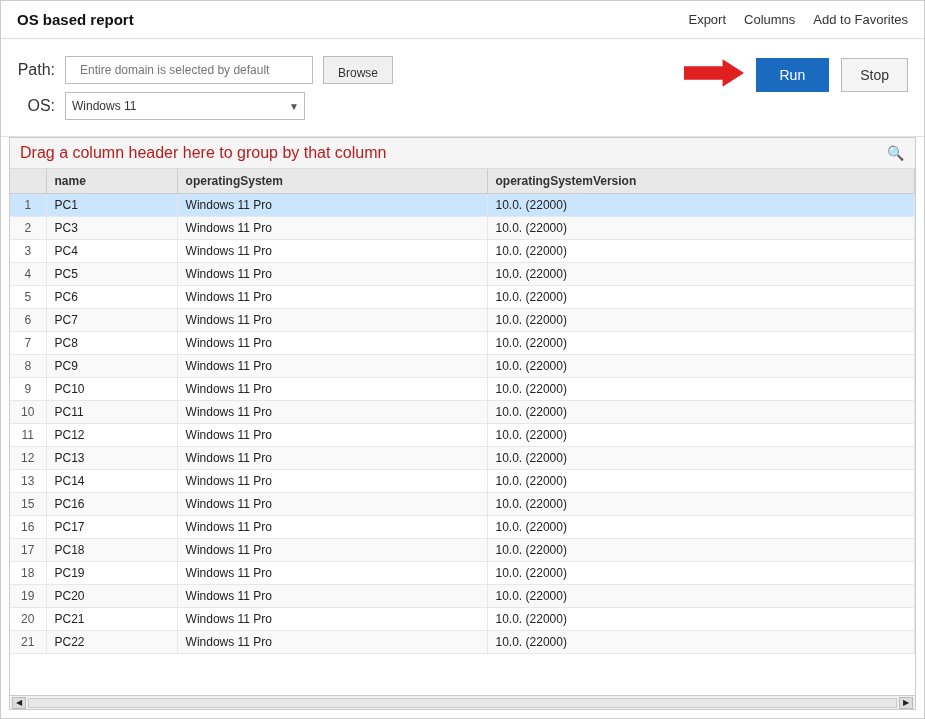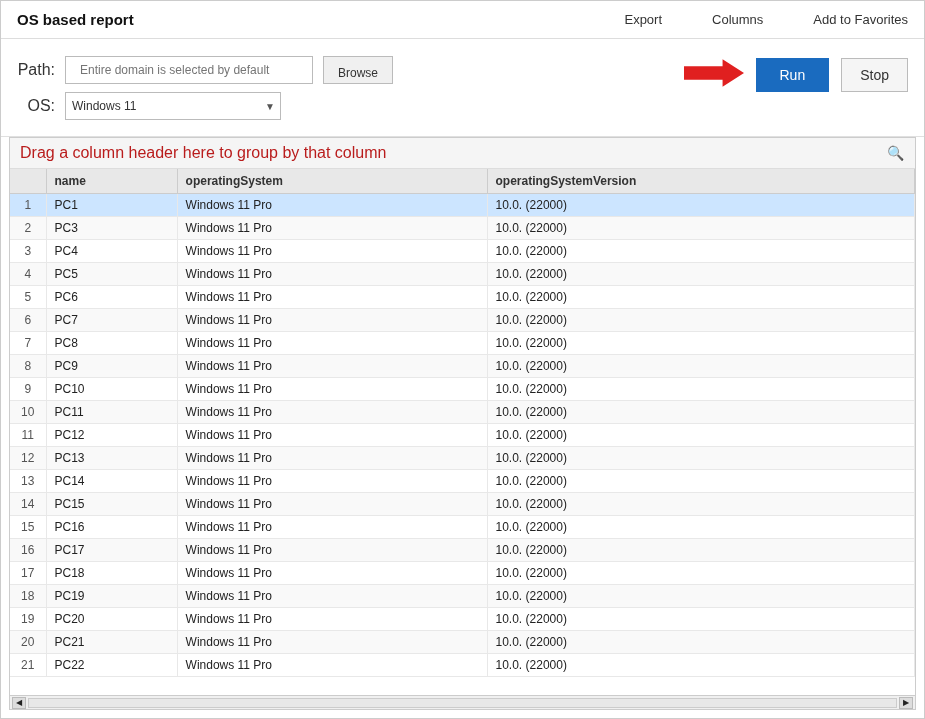--- a/index.html
+++ b/index.html
@@ -40,21 +40,20 @@
     .header-actions {
       display: flex;
       gap: 18px;
       font-size: 13px;
       color: #333;
     }
 
     .header-action-link {
       cursor: pointer;
       color: #333;
-      margin-left: 32px;
     }
 
     
     .controls-bar {
       display: flex;
       align-items: center;
       padding: 12px 16px;
       gap: 12px;
       border-bottom: 1px solid #e0e0e0;
       background: #fff;
@@ -95,21 +94,21 @@
       height: 28px;
       padding: 9px 14px;
       border: 1px solid #bbb;
       background: #f0f0f0;
       cursor: pointer;
       font-size: 12px;
       color: #333;
     }
 
     .os-select {
-      width: 216px;
+      width: 240px;
       height: 28px;
       border: 1px solid #bbb;
       padding: 0 6px;
       font-size: 12px;
       background: #fff;
       color: #333;
       appearance: none;
       -webkit-appearance: none;
       padding-right: 24px;
       cursor: pointer;
@@ -446,26 +445,20 @@
                 <td>Windows 11 Pro</td>
                 <td>10.0. (22000)</td>
               </tr>
               <tr>
                 <td>13</td>
                 <td>PC14</td>
                 <td>Windows 11 Pro</td>
                 <td>10.0. (22000)</td>
               </tr>
               <tr>
-                <td>14</td>
-                <td>PC15</td>
-                <td>Windows 11 Pro</td>
-                <td>10.0. (22000)</td>
-              </tr>
-              <tr>
                 <td>15</td>
                 <td>PC16</td>
                 <td>Windows 11 Pro</td>
                 <td>10.0. (22000)</td>
               </tr>
               <tr>
                 <td>16</td>
                 <td>PC17</td>
                 <td>Windows 11 Pro</td>
                 <td>10.0. (22000)</td>

